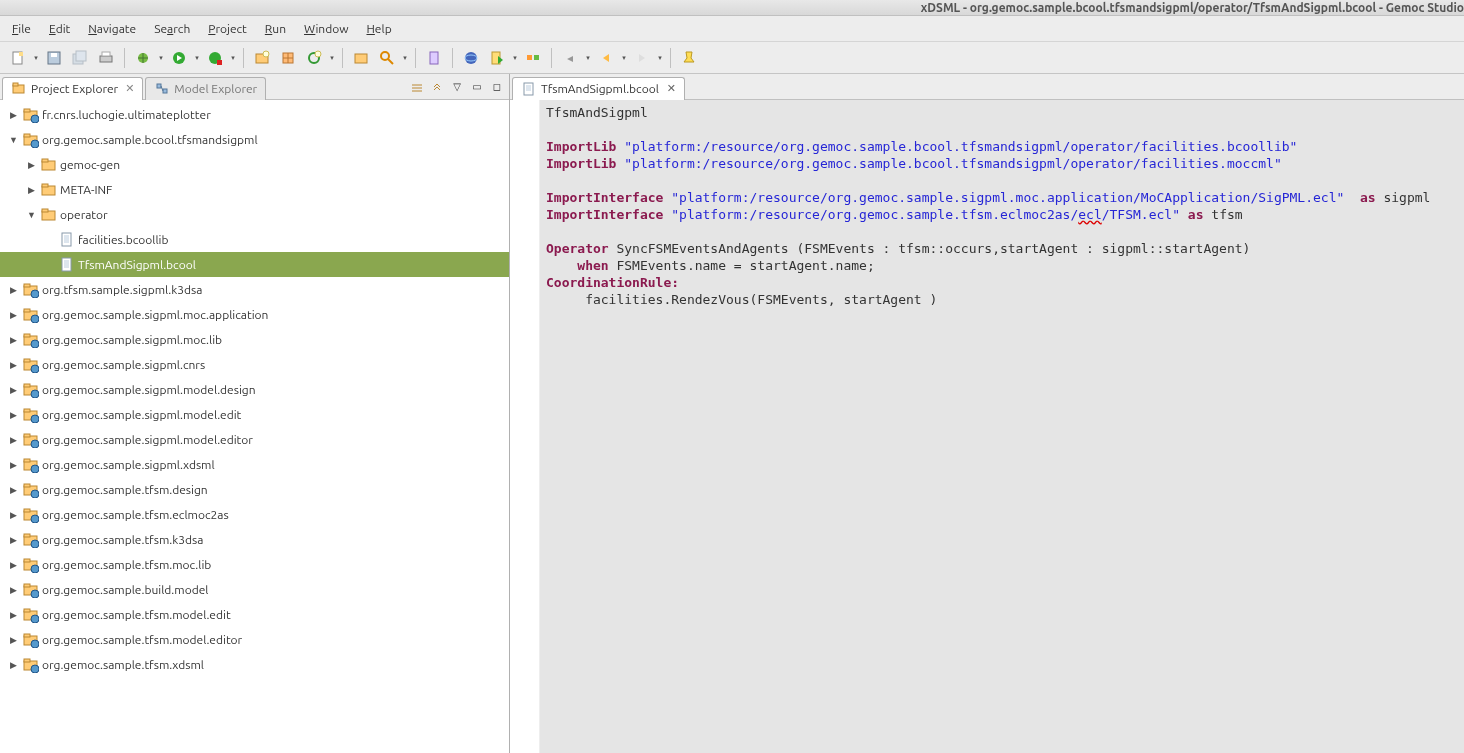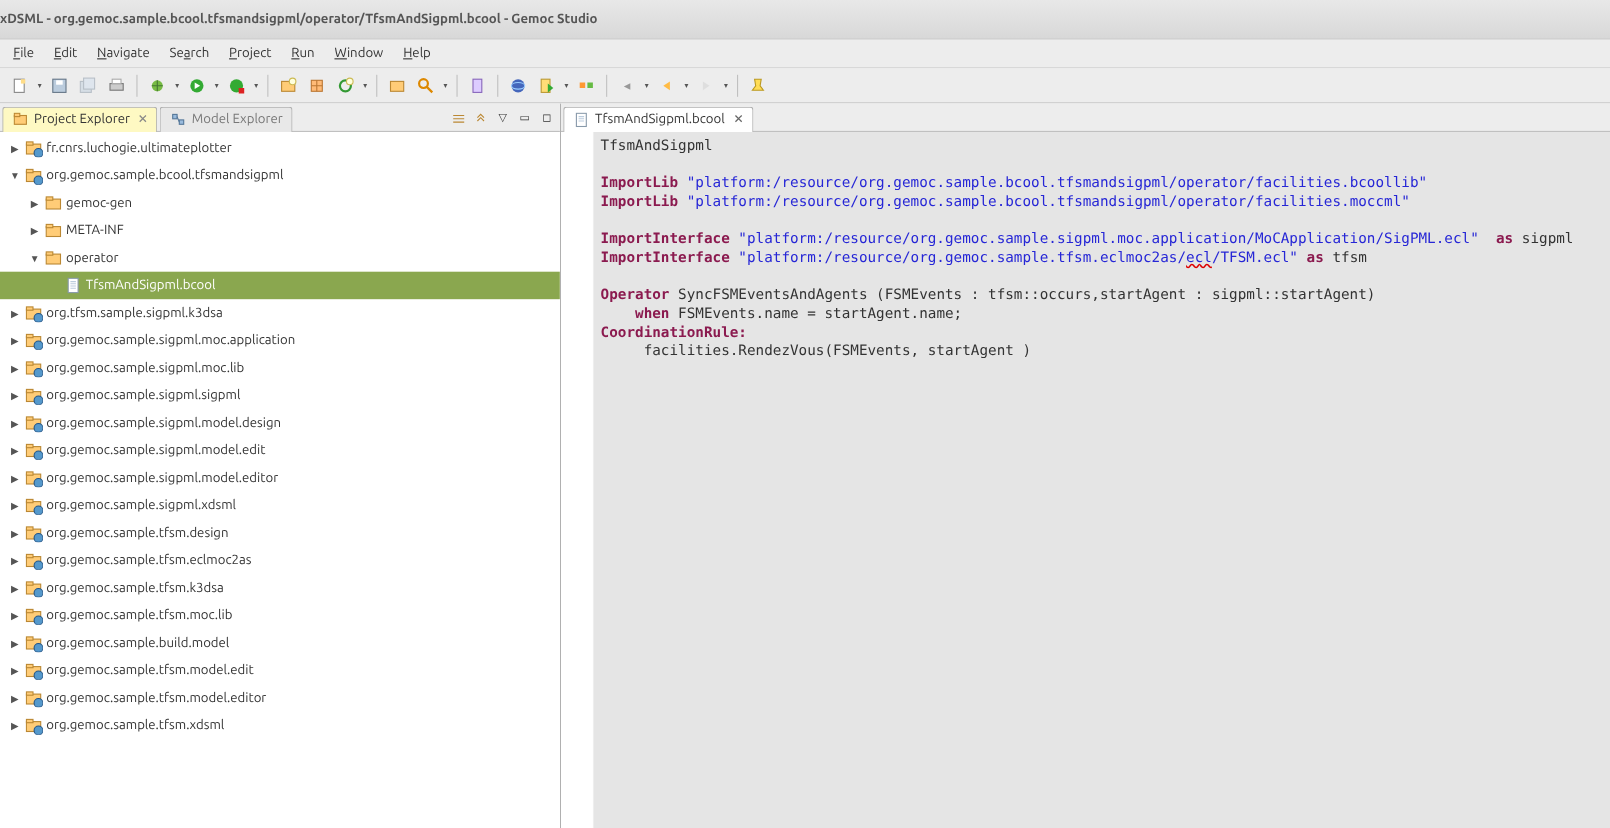--- a/index.html
+++ b/index.html
@@ -9,24 +9,24 @@
   background: #ededed;
   color: #333;
   width: 1464px;
   height: 753px;
   overflow: hidden;
   display: flex;
   flex-direction: column;
 }
 .titlebar {
   background: linear-gradient(#e8e8e8, #d8d8d8);
-  height: 36px;
-  display: flex;
-  align-items: center;
-  justify-content: flex-start;
+  height: 16px;
+  display: flex;
+  align-items: center;
+  justify-content: flex-end;
   font-weight: bold;
   color: #555;
   border-bottom: 1px solid #c0c0c0;
 }
 .menubar {
   background: #ededed;
   height: 26px;
   display: flex;
   align-items: center;
   padding: 0 4px;
@@ -90,21 +90,21 @@
   background: #ededed;
   border-bottom: 1px solid #c0c0c0;
   height: 26px;
   padding-left: 2px;
 }
 .view-tab {
   display: flex;
   align-items: center;
   gap: 4px;
   padding: 2px 8px;
-  background: #fef9c3;
+  background: #ffffff;
   border: 1px solid #b0b0b0;
   border-bottom: none;
   border-radius: 3px 3px 0 0;
   margin-right: 2px;
   height: 23px;
   margin-top: 3px;
   cursor: pointer;
 }
 .view-tab.inactive { background: #e8e8e8; color: #777; }
 .view-toolbar {
@@ -452,20 +452,31 @@
           <span class="spacer" style="width:22px"></span>
           <span class="tw">▼</span>
           <span class="node-icon">
             <svg width="16" height="16">
               <rect x="1" y="4" width="13" height="9" fill="#fc7" stroke="#b83"></rect>
               <rect x="1" y="2" width="6" height="3" fill="#fc7" stroke="#b83"></rect>
             </svg>
           </span>
           <span>operator</span>
         </div>
+        <div class="tree-row">
+          <span class="spacer" style="width:40px"></span>
+          <span class="tw"></span>
+          <span class="node-icon">
+            <svg width="16" height="16">
+              <rect x="3" y="1" width="9" height="13" fill="#fff" stroke="#89a"></rect>
+              <path d="M5 4 H10 M5 6 H10 M5 8 H10 M5 10 H10" stroke="#bcd"></path>
+            </svg>
+          </span>
+          <span>facilities.bcoollib</span>
+        </div>
         <div class="tree-row selected">
           <span class="spacer" style="width:40px"></span>
           <span class="tw"></span>
           <span class="node-icon">
             <svg width="16" height="16">
               <rect x="3" y="1" width="9" height="13" fill="#fff" stroke="#89a"></rect>
               <path d="M5 4 H10 M5 6 H10 M5 8 H10 M5 10 H10" stroke="#bcd"></path>
             </svg>
           </span>
           <span>TfsmAndSigpml.bcool</span>
@@ -509,21 +520,21 @@
         <div class="tree-row">
           <span class="spacer" style="width:4px"></span>
           <span class="tw">▶</span>
           <span class="node-icon">
             <svg width="16" height="16">
               <rect x="1" y="4" width="13" height="9" fill="#fc7" stroke="#b83"></rect>
               <rect x="1" y="2" width="6" height="3" fill="#fc7" stroke="#b83"></rect>
               <circle cx="12" cy="12" r="4" fill="#59c" stroke="#258"></circle>
             </svg>
           </span>
-          <span>org.gemoc.sample.sigpml.sigpml</span>
+          <span>org.gemoc.sample.sigpml.cnrs</span>
         </div>
         <div class="tree-row">
           <span class="spacer" style="width:4px"></span>
           <span class="tw">▶</span>
           <span class="node-icon">
             <svg width="16" height="16">
               <rect x="1" y="4" width="13" height="9" fill="#fc7" stroke="#b83"></rect>
               <rect x="1" y="2" width="6" height="3" fill="#fc7" stroke="#b83"></rect>
               <circle cx="12" cy="12" r="4" fill="#59c" stroke="#258"></circle>
             </svg>

